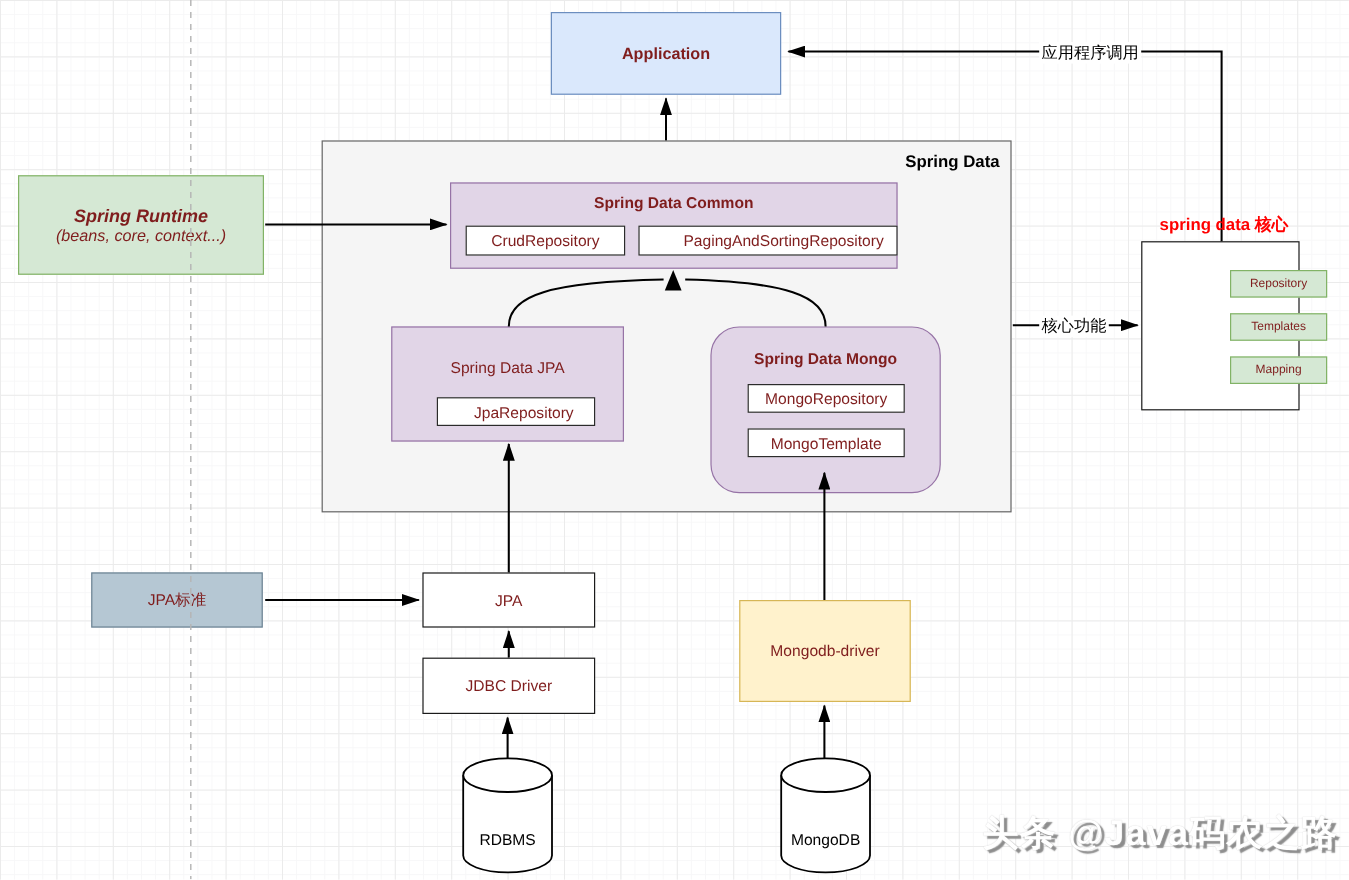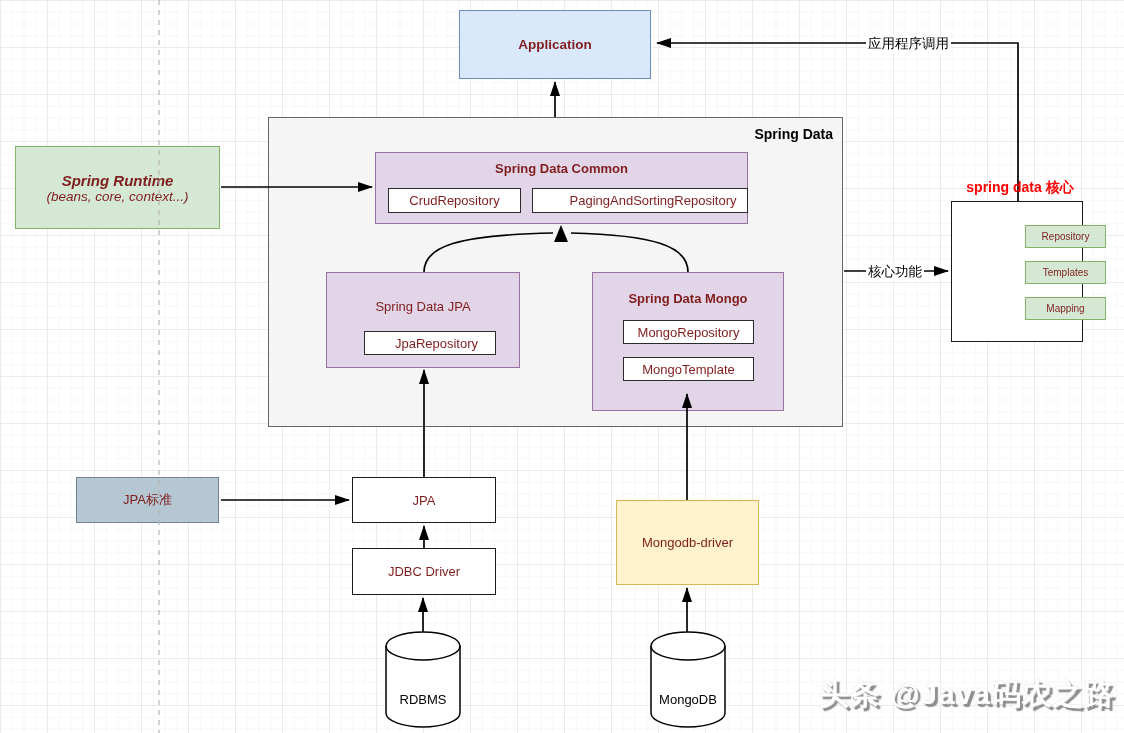--- a/index.html
+++ b/index.html
@@ -23,21 +23,21 @@
   }
   .application{left:459px;top:10px;width:192px;height:69px;
     background:#dae8fc;border:1px solid #6c8ebf;font-weight:bold;font-size:13.5px;}
   .sd-container{left:268px;top:117px;width:575px;height:310px;
     background:#f5f5f5;border:1px solid #666666;}
   .sd-title{position:absolute;left:690px;top:126px;width:143px;text-align:right;
     font-weight:bold;font-size:14px;z-index:2;}
   .module{background:#e1d5e7;border:1px solid #9673a6;display:block;}
   .common{left:375px;top:152px;width:373px;height:72px;}
   .jpa-module{left:326px;top:272px;width:194px;height:96px;}
-  .mongo-module{left:592px;top:272px;width:192px;height:139px;}
+  .mongo-module{left:592px;top:272px;width:192px;height:139px;border-radius:24px;}
   .mod-title{position:absolute;left:0;width:100%;text-align:center;font-size:13px;}
   .bold{font-weight:bold;}
   .whitebox{position:absolute;box-sizing:border-box;background:#ffffff;border:1px solid #2b2b2b;
     display:flex;align-items:center;justify-content:center;font-size:13px;}
   .runtime{left:15px;top:146px;width:205px;height:83px;
     background:#d5e8d4;border:1px solid #82b366;flex-direction:column;font-style:italic;}
   .runtime .t1{font-weight:bold;font-size:15px;}
   .runtime .t2{font-size:13.5px;}
   .core-box{left:951px;top:201px;width:132px;height:141px;
     background:#ffffff;border:1px solid #1a1a1a;display:block;}

